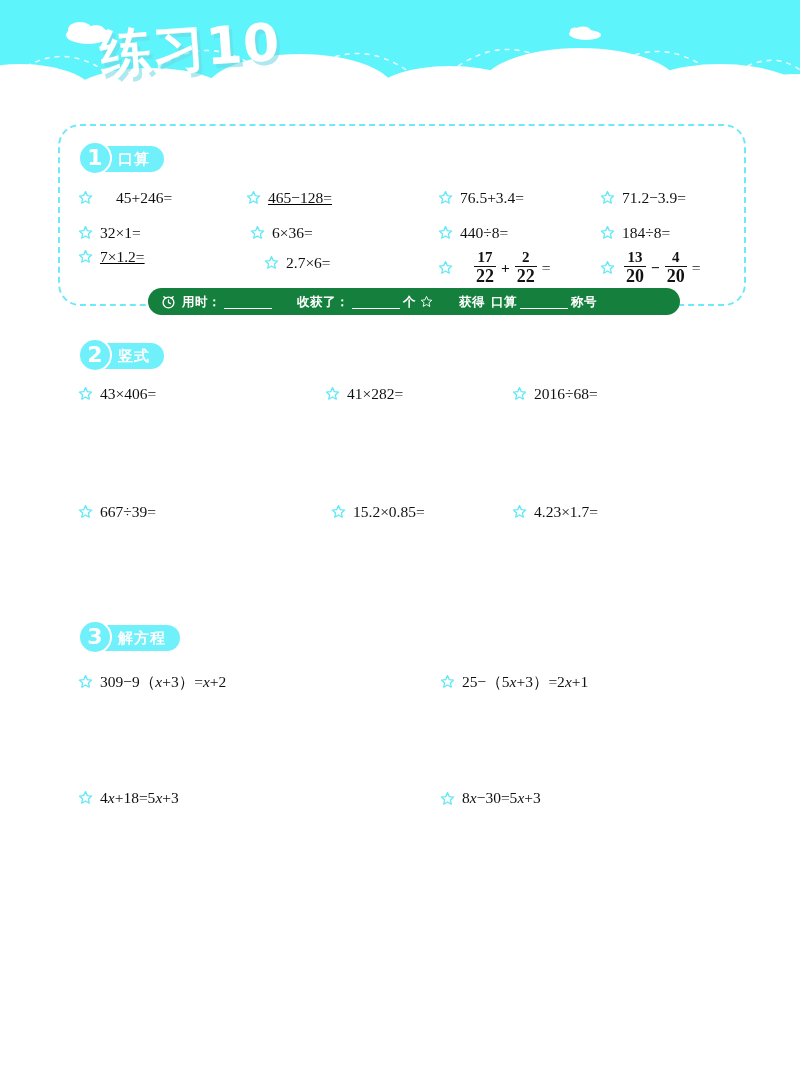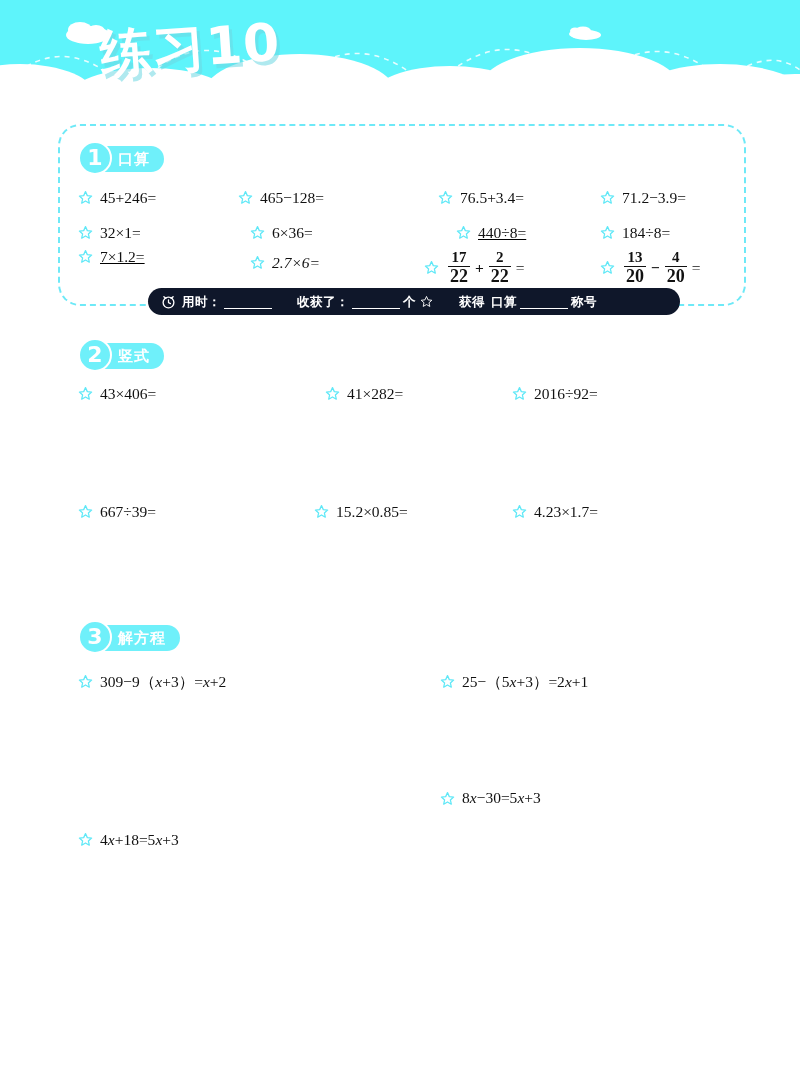--- a/index.html
+++ b/index.html
@@ -157,21 +157,21 @@
   }
   .op { margin: 0 3px; font-weight: bold; }
 
   
   .footer-pill {
     position: absolute;
     left: 148px;
     top: 288px;
     width: 532px;
     height: 27px;
-    background: #0f172a;
+    background: #15803d;
     border-radius: 14px;
     display: flex;
     align-items: center;
     padding-left: 12px;
     box-sizing: border-box;
   }
   .clock-icon { width: 17px; height: 17px; flex: none; margin-right: 5px; }
   .fp-text {
     font-family: "DejaVu Sans", sans-serif;
     font-weight: bold;
@@ -253,27 +253,27 @@
 
 <div class="badge" style="left:84px; top:625px;">
   <div class="badge-pill">
     <div class="badge-circle">
       <span class="badge-num">3</span>
     </div>
     <span class="badge-label">解方程</span>
   </div>
 </div>
 
-<div class="prob" style="left:78px;  top:190px;">
+<div class="prob" style="left:78px;  top:190px;gap:16px;">
     <svg class="star" viewBox="0 0 24 24">
       <path d="M12 2.6 L14.9 9.0 L21.8 9.7 L16.6 14.3 L18.1 21.1 L12 17.6 L5.9 21.1 L7.4 14.3 L2.2 9.7 L9.1 9.0 Z" fill="none" stroke="#5fe8f7" stroke-width="2" stroke-linejoin="round"></path>
     </svg>
     <span class="prob-text">45+246=</span>
   </div>
-<div class="prob" style="left:238px; top:190px;">
+<div class="prob" style="left:246px; top:190px;text-decoration:underline;">
     <svg class="star" viewBox="0 0 24 24">
       <path d="M12 2.6 L14.9 9.0 L21.8 9.7 L16.6 14.3 L18.1 21.1 L12 17.6 L5.9 21.1 L7.4 14.3 L2.2 9.7 L9.1 9.0 Z" fill="none" stroke="#5fe8f7" stroke-width="2" stroke-linejoin="round"></path>
     </svg>
     <span class="prob-text">465−128=</span>
   </div>
 <div class="prob" style="left:438px; top:190px;">
     <svg class="star" viewBox="0 0 24 24">
       <path d="M12 2.6 L14.9 9.0 L21.8 9.7 L16.6 14.3 L18.1 21.1 L12 17.6 L5.9 21.1 L7.4 14.3 L2.2 9.7 L9.1 9.0 Z" fill="none" stroke="#5fe8f7" stroke-width="2" stroke-linejoin="round"></path>
     </svg>
     <span class="prob-text">76.5+3.4=</span>
@@ -290,46 +290,46 @@
       <path d="M12 2.6 L14.9 9.0 L21.8 9.7 L16.6 14.3 L18.1 21.1 L12 17.6 L5.9 21.1 L7.4 14.3 L2.2 9.7 L9.1 9.0 Z" fill="none" stroke="#5fe8f7" stroke-width="2" stroke-linejoin="round"></path>
     </svg>
     <span class="prob-text">32×1=</span>
   </div>
 <div class="prob" style="left:250px; top:225px;">
     <svg class="star" viewBox="0 0 24 24">
       <path d="M12 2.6 L14.9 9.0 L21.8 9.7 L16.6 14.3 L18.1 21.1 L12 17.6 L5.9 21.1 L7.4 14.3 L2.2 9.7 L9.1 9.0 Z" fill="none" stroke="#5fe8f7" stroke-width="2" stroke-linejoin="round"></path>
     </svg>
     <span class="prob-text">6×36=</span>
   </div>
-<div class="prob" style="left:456px; top:225px;text-decoration:underline;">
+<div class="prob" style="left:438px; top:225px;">
     <svg class="star" viewBox="0 0 24 24">
       <path d="M12 2.6 L14.9 9.0 L21.8 9.7 L16.6 14.3 L18.1 21.1 L12 17.6 L5.9 21.1 L7.4 14.3 L2.2 9.7 L9.1 9.0 Z" fill="none" stroke="#5fe8f7" stroke-width="2" stroke-linejoin="round"></path>
     </svg>
     <span class="prob-text">440÷8=</span>
   </div>
 <div class="prob" style="left:600px; top:225px;">
     <svg class="star" viewBox="0 0 24 24">
       <path d="M12 2.6 L14.9 9.0 L21.8 9.7 L16.6 14.3 L18.1 21.1 L12 17.6 L5.9 21.1 L7.4 14.3 L2.2 9.7 L9.1 9.0 Z" fill="none" stroke="#5fe8f7" stroke-width="2" stroke-linejoin="round"></path>
     </svg>
     <span class="prob-text">184÷8=</span>
   </div>
 
 <div class="prob" style="left:78px;  top:249px;text-decoration:underline;">
     <svg class="star" viewBox="0 0 24 24">
       <path d="M12 2.6 L14.9 9.0 L21.8 9.7 L16.6 14.3 L18.1 21.1 L12 17.6 L5.9 21.1 L7.4 14.3 L2.2 9.7 L9.1 9.0 Z" fill="none" stroke="#5fe8f7" stroke-width="2" stroke-linejoin="round"></path>
     </svg>
     <span class="prob-text">7×1.2=</span>
   </div>
-<div class="prob" style="left:250px; top:255px;font-style:italic;">
+<div class="prob" style="left:264px; top:255px;">
     <svg class="star" viewBox="0 0 24 24">
       <path d="M12 2.6 L14.9 9.0 L21.8 9.7 L16.6 14.3 L18.1 21.1 L12 17.6 L5.9 21.1 L7.4 14.3 L2.2 9.7 L9.1 9.0 Z" fill="none" stroke="#5fe8f7" stroke-width="2" stroke-linejoin="round"></path>
     </svg>
     <span class="prob-text">2.7×6=</span>
   </div>
-<div class="prob" style="left:424px; top:250px;">
+<div class="prob" style="left:438px; top:250px;gap:12px;">
     <svg class="star" viewBox="0 0 24 24">
       <path d="M12 2.6 L14.9 9.0 L21.8 9.7 L16.6 14.3 L18.1 21.1 L12 17.6 L5.9 21.1 L7.4 14.3 L2.2 9.7 L9.1 9.0 Z" fill="none" stroke="#5fe8f7" stroke-width="2" stroke-linejoin="round"></path>
     </svg>
     <span class="fracline">
       <span class="frac">
         <span class="num">17</span>
         <span class="den">22</span>
       </span>
       <span class="op">+</span>
       <span class="frac">
@@ -366,30 +366,30 @@
 <div class="prob" style="left:325px; top:386px;">
     <svg class="star" viewBox="0 0 24 24">
       <path d="M12 2.6 L14.9 9.0 L21.8 9.7 L16.6 14.3 L18.1 21.1 L12 17.6 L5.9 21.1 L7.4 14.3 L2.2 9.7 L9.1 9.0 Z" fill="none" stroke="#5fe8f7" stroke-width="2" stroke-linejoin="round"></path>
     </svg>
     <span class="prob-text">41×282=</span>
   </div>
 <div class="prob" style="left:512px; top:386px;">
     <svg class="star" viewBox="0 0 24 24">
       <path d="M12 2.6 L14.9 9.0 L21.8 9.7 L16.6 14.3 L18.1 21.1 L12 17.6 L5.9 21.1 L7.4 14.3 L2.2 9.7 L9.1 9.0 Z" fill="none" stroke="#5fe8f7" stroke-width="2" stroke-linejoin="round"></path>
     </svg>
-    <span class="prob-text">2016÷92=</span>
+    <span class="prob-text">2016÷68=</span>
   </div>
 
 <div class="prob" style="left:78px;  top:504px;">
     <svg class="star" viewBox="0 0 24 24">
       <path d="M12 2.6 L14.9 9.0 L21.8 9.7 L16.6 14.3 L18.1 21.1 L12 17.6 L5.9 21.1 L7.4 14.3 L2.2 9.7 L9.1 9.0 Z" fill="none" stroke="#5fe8f7" stroke-width="2" stroke-linejoin="round"></path>
     </svg>
     <span class="prob-text">667÷39=</span>
   </div>
-<div class="prob" style="left:314px; top:504px;">
+<div class="prob" style="left:331px; top:504px;">
     <svg class="star" viewBox="0 0 24 24">
       <path d="M12 2.6 L14.9 9.0 L21.8 9.7 L16.6 14.3 L18.1 21.1 L12 17.6 L5.9 21.1 L7.4 14.3 L2.2 9.7 L9.1 9.0 Z" fill="none" stroke="#5fe8f7" stroke-width="2" stroke-linejoin="round"></path>
     </svg>
     <span class="prob-text">15.2×0.85=</span>
   </div>
 <div class="prob" style="left:512px; top:504px;">
     <svg class="star" viewBox="0 0 24 24">
       <path d="M12 2.6 L14.9 9.0 L21.8 9.7 L16.6 14.3 L18.1 21.1 L12 17.6 L5.9 21.1 L7.4 14.3 L2.2 9.7 L9.1 9.0 Z" fill="none" stroke="#5fe8f7" stroke-width="2" stroke-linejoin="round"></path>
     </svg>
     <span class="prob-text">4.23×1.7=</span>
@@ -401,21 +401,21 @@
     </svg>
     <span class="prob-text">309−9（<i>x</i>+3）=<i>x</i>+2</span>
   </div>
 <div class="prob" style="left:440px; top:674px;">
     <svg class="star" viewBox="0 0 24 24">
       <path d="M12 2.6 L14.9 9.0 L21.8 9.7 L16.6 14.3 L18.1 21.1 L12 17.6 L5.9 21.1 L7.4 14.3 L2.2 9.7 L9.1 9.0 Z" fill="none" stroke="#5fe8f7" stroke-width="2" stroke-linejoin="round"></path>
     </svg>
     <span class="prob-text">25−（5<i>x</i>+3）=2<i>x</i>+1</span>
   </div>
 
-<div class="prob" style="left:78px;  top:832px;">
+<div class="prob" style="left:78px;  top:790px;">
     <svg class="star" viewBox="0 0 24 24">
       <path d="M12 2.6 L14.9 9.0 L21.8 9.7 L16.6 14.3 L18.1 21.1 L12 17.6 L5.9 21.1 L7.4 14.3 L2.2 9.7 L9.1 9.0 Z" fill="none" stroke="#5fe8f7" stroke-width="2" stroke-linejoin="round"></path>
     </svg>
     <span class="prob-text">4<i>x</i>+18=5<i>x</i>+3</span>
   </div>
 <div class="prob" style="left:440px; top:790px;align-items:flex-end;">
     <svg class="star" viewBox="0 0 24 24">
       <path d="M12 2.6 L14.9 9.0 L21.8 9.7 L16.6 14.3 L18.1 21.1 L12 17.6 L5.9 21.1 L7.4 14.3 L2.2 9.7 L9.1 9.0 Z" fill="none" stroke="#5fe8f7" stroke-width="2" stroke-linejoin="round"></path>
     </svg>
     <span class="prob-text">8<i>x</i>−30=5<i>x</i>+3</span>

